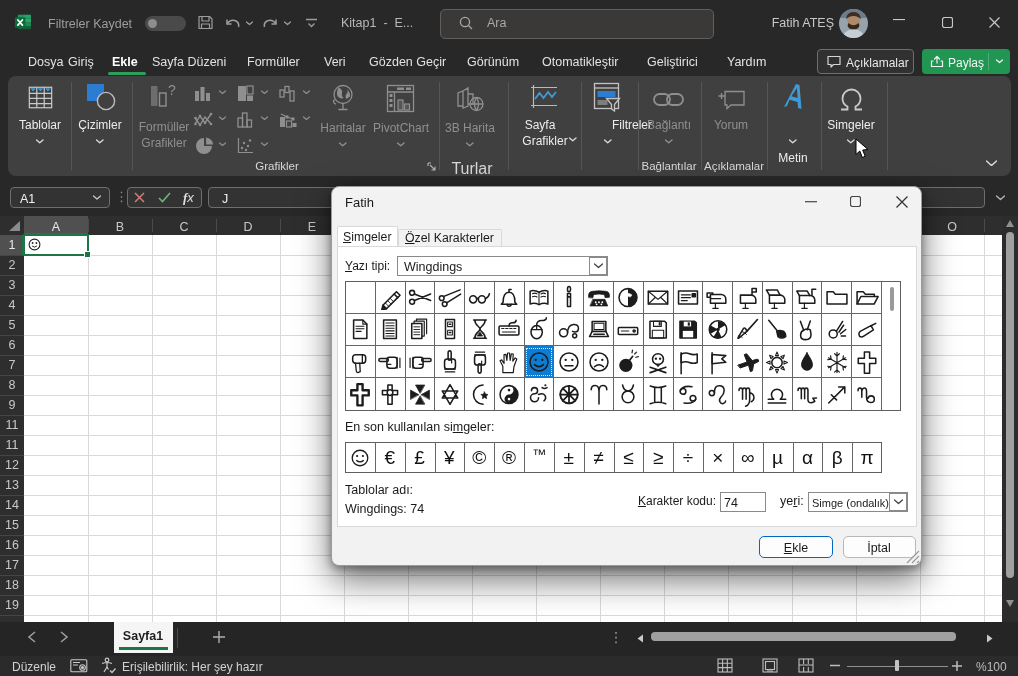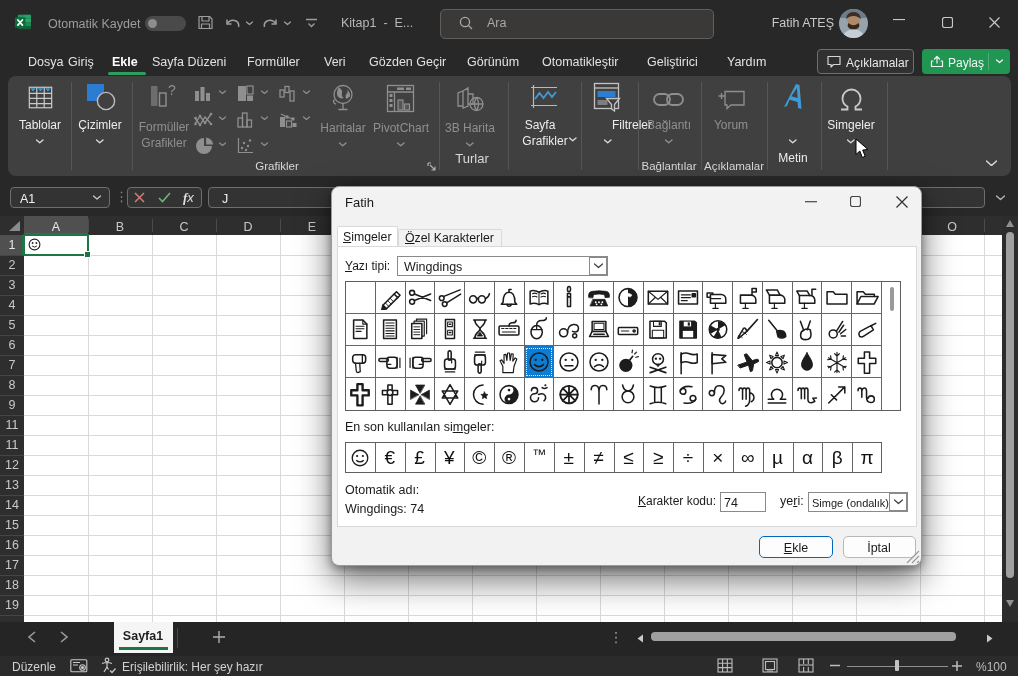--- a/index.html
+++ b/index.html
@@ -11,21 +11,21 @@
     <div style="position:absolute;left:0px;top:0px;width:1018px;height:44px;background:#282828;"></div>
     <svg style="position:absolute;left:15px;top:13px;" width="19" height="18" viewBox="0 0 21 18">
 <rect x="3.2" y="1" width="14.5" height="16" rx="1" fill="#185c37"></rect>
 <rect x="9" y="1" width="8.7" height="4.2" fill="#21a366"></rect>
 <rect x="9" y="5.2" width="8.7" height="4.2" fill="#2ea36c"></rect>
 <rect x="9" y="9.4" width="8.7" height="4.2" fill="#1d8a54"></rect>
 <rect x="3.2" y="1" width="5.8" height="12.6" fill="#1f9661"></rect>
 <rect x="0" y="3.8" width="11.5" height="11.5" rx="1" fill="#0e6b3c"></rect>
 <path d="M3.2 6.8 l5 5.6 M8.2 6.8 l-5 5.6" stroke="#fff" stroke-width="1.9" stroke-linecap="round"></path>
 </svg>
-    <div style="position:absolute;left:48px;top:18px;font-size:12.5px;color:#9d9d9d;white-space:nowrap;line-height:1;">Otomatik Kaydet</div>
+    <div style="position:absolute;left:48px;top:18px;font-size:12.5px;color:#9d9d9d;white-space:nowrap;line-height:1;">Filtreler Kaydet</div>
     <div style="position:absolute;left:145px;top:16px;width:41px;height:15px;background:#4a4a4a;border-radius:8px;">
       <div style="position:absolute;left:3px;top:3px;width:9px;height:9px;border-radius:50%;background:#8d8d8d;"></div>
     </div>
     <svg style="position:absolute;left:197px;top:14px;" width="17" height="17" viewBox="0 0 17 17">
       <g fill="none" stroke="#9d9d9d" stroke-width="1.2" stroke-linejoin="round">
 <path d="M2 2.5 h10.5 L15 5 v9.5 H2 z"></path>
         <path d="M5 2.5 v4.5 h7 V2.5 M4.5 14.5 V10 h8 v4.5"></path>
       </g>
     </svg>
     <svg style="position:absolute;left:224px;top:15px;" width="17" height="15" viewBox="0 0 17 13">
@@ -271,21 +271,21 @@
       <g fill="none" stroke="#8f8f8f" stroke-width="1.3">
 <path d="M2 22 V9 l5-2 v15z M7 7 l5-3 v18 l-5 2z M12 10 h5 v10 h-5z"></path>
 <circle cx="20.5" cy="20" r="6.5"></circle>
         <path d="M14 20 h13 M20.5 13.5 q-4 6.5 0 13 M20.5 13.5 q4 6.5 0 13"></path>
       </g>
     </svg>
     <div style="position:absolute;left:470px;top:122px;transform:translateX(-50%);font-size:12px;color:#8f8f8f;white-space:nowrap;line-height:1;">3B Harita</div>
     <svg style="position:absolute;left:466.25px;top:142px;" width="7.5" height="6" viewBox="0 0 7.5 6">
       <path d="M0.5 1 L3.75 3.75 L7.0 1" fill="none" stroke="#8f8f8f" stroke-width="1.4" stroke-linecap="round" stroke-linejoin="round"></path>
     </svg>
-    <div style="position:absolute;left:472px;top:152px;transform:translateX(-50%);font-size:13px;color:#d8d8d8;white-space:nowrap;line-height:1;">Turlar</div>
+    <div style="position:absolute;left:472px;top:161px;transform:translateX(-50%);font-size:16px;color:#d8d8d8;white-space:nowrap;line-height:1;">Turlar</div>
     <svg style="position:absolute;left:530px;top:83px;" width="30" height="28" viewBox="0 0 30 26">
       <g fill="none" stroke="#b9b9b9" stroke-width="1.2">
 <path d="M3.5 1 V24 M1 3.5 H27 M1 21.5 H27"></path>
       </g>
 <path d="M5 15 l4.5-6 4 5 4.5-6 4 5 4-5" fill="none" stroke="#3e9bd6" stroke-width="1.8"></path>
     </svg>
     <div style="position:absolute;left:540px;top:119px;transform:translateX(-50%);font-size:12px;color:#ededed;white-space:nowrap;line-height:1;">Sayfa</div>
     <div style="position:absolute;left:545px;top:135px;transform:translateX(-50%);font-size:12px;color:#ededed;white-space:nowrap;line-height:1;">Grafikler</div>
     <svg style="position:absolute;left:569.25px;top:137px;" width="7.5" height="6" viewBox="0 0 7.5 6">
       <path d="M0.5 1 L3.75 3.75 L7.0 1" fill="none" stroke="#d9d9d9" stroke-width="1.4" stroke-linecap="round" stroke-linejoin="round"></path>
@@ -1240,21 +1240,21 @@
     <div style="position:absolute;left:598.5833333333333px;top:448px;transform:translateX(-50%);font-size:19px;color:#111;white-space:nowrap;line-height:1;">≠</div>
     <div style="position:absolute;left:628.4166666666666px;top:448px;transform:translateX(-50%);font-size:19px;color:#111;white-space:nowrap;line-height:1;">≤</div>
     <div style="position:absolute;left:658.2499999999999px;top:448px;transform:translateX(-50%);font-size:19px;color:#111;white-space:nowrap;line-height:1;">≥</div>
     <div style="position:absolute;left:688.0833333333333px;top:448px;transform:translateX(-50%);font-size:19px;color:#111;white-space:nowrap;line-height:1;">÷</div>
     <div style="position:absolute;left:717.9166666666666px;top:448px;transform:translateX(-50%);font-size:19px;color:#111;white-space:nowrap;line-height:1;">×</div>
     <div style="position:absolute;left:747.7499999999999px;top:448px;transform:translateX(-50%);font-size:19px;color:#111;white-space:nowrap;line-height:1;">∞</div>
     <div style="position:absolute;left:777.5833333333333px;top:448px;transform:translateX(-50%);font-size:19px;color:#111;white-space:nowrap;line-height:1;">µ</div>
     <div style="position:absolute;left:807.4166666666666px;top:448px;transform:translateX(-50%);font-size:19px;color:#111;white-space:nowrap;line-height:1;">α</div>
     <div style="position:absolute;left:837.2499999999999px;top:448px;transform:translateX(-50%);font-size:19px;color:#111;white-space:nowrap;line-height:1;">β</div>
     <div style="position:absolute;left:867.0833333333333px;top:448px;transform:translateX(-50%);font-size:19px;color:#111;white-space:nowrap;line-height:1;">π</div>
-    <div style="position:absolute;left:345px;top:484px;font-size:12.5px;color:#1a1a1a;white-space:nowrap;line-height:1;">Otomatik adı:</div>
+    <div style="position:absolute;left:345px;top:484px;font-size:12.5px;color:#1a1a1a;white-space:nowrap;line-height:1;">Tablolar adı:</div>
     <div style="position:absolute;left:345px;top:503px;font-size:12.5px;color:#1a1a1a;white-space:nowrap;line-height:1;">Wingdings: 74</div>
     <div style="position:absolute;left:630px;top:495px;font-size:12px;color:#1a1a1a;white-space:nowrap;line-height:1;width:86px;text-align:right;"><span class="u">K</span>arakter kodu:</div>
     <div style="position:absolute;left:720px;top:492px;width:46px;height:20px;background:#fff;border:1px solid #8a8a8a;"></div>
     <div style="position:absolute;left:724px;top:497px;font-size:12.5px;color:#1a1a1a;white-space:nowrap;line-height:1;">74</div>
     <div style="position:absolute;left:780px;top:495px;font-size:12.5px;color:#1a1a1a;white-space:nowrap;line-height:1;">ye<span class="u">r</span>i:</div>
     <div style="position:absolute;left:808px;top:492px;width:100px;height:20px;background:#fff;border:1px solid #8a8a8a;"></div>
     <div style="position:absolute;left:812px;top:498px;font-size:11px;color:#1a1a1a;white-space:nowrap;line-height:1;">Simge (ondalık)</div>
     <div style="position:absolute;left:889px;top:493px;width:18px;height:18px;background:#fff;border:1px solid #8a8a8a;"></div>
     <svg style="position:absolute;left:893.5px;top:499px;" width="9" height="6" viewBox="0 0 9 6">
       <path d="M0.5 1 L4.5 4.5 L8.5 1" fill="none" stroke="#444" stroke-width="1.3" stroke-linecap="round" stroke-linejoin="round"></path>

